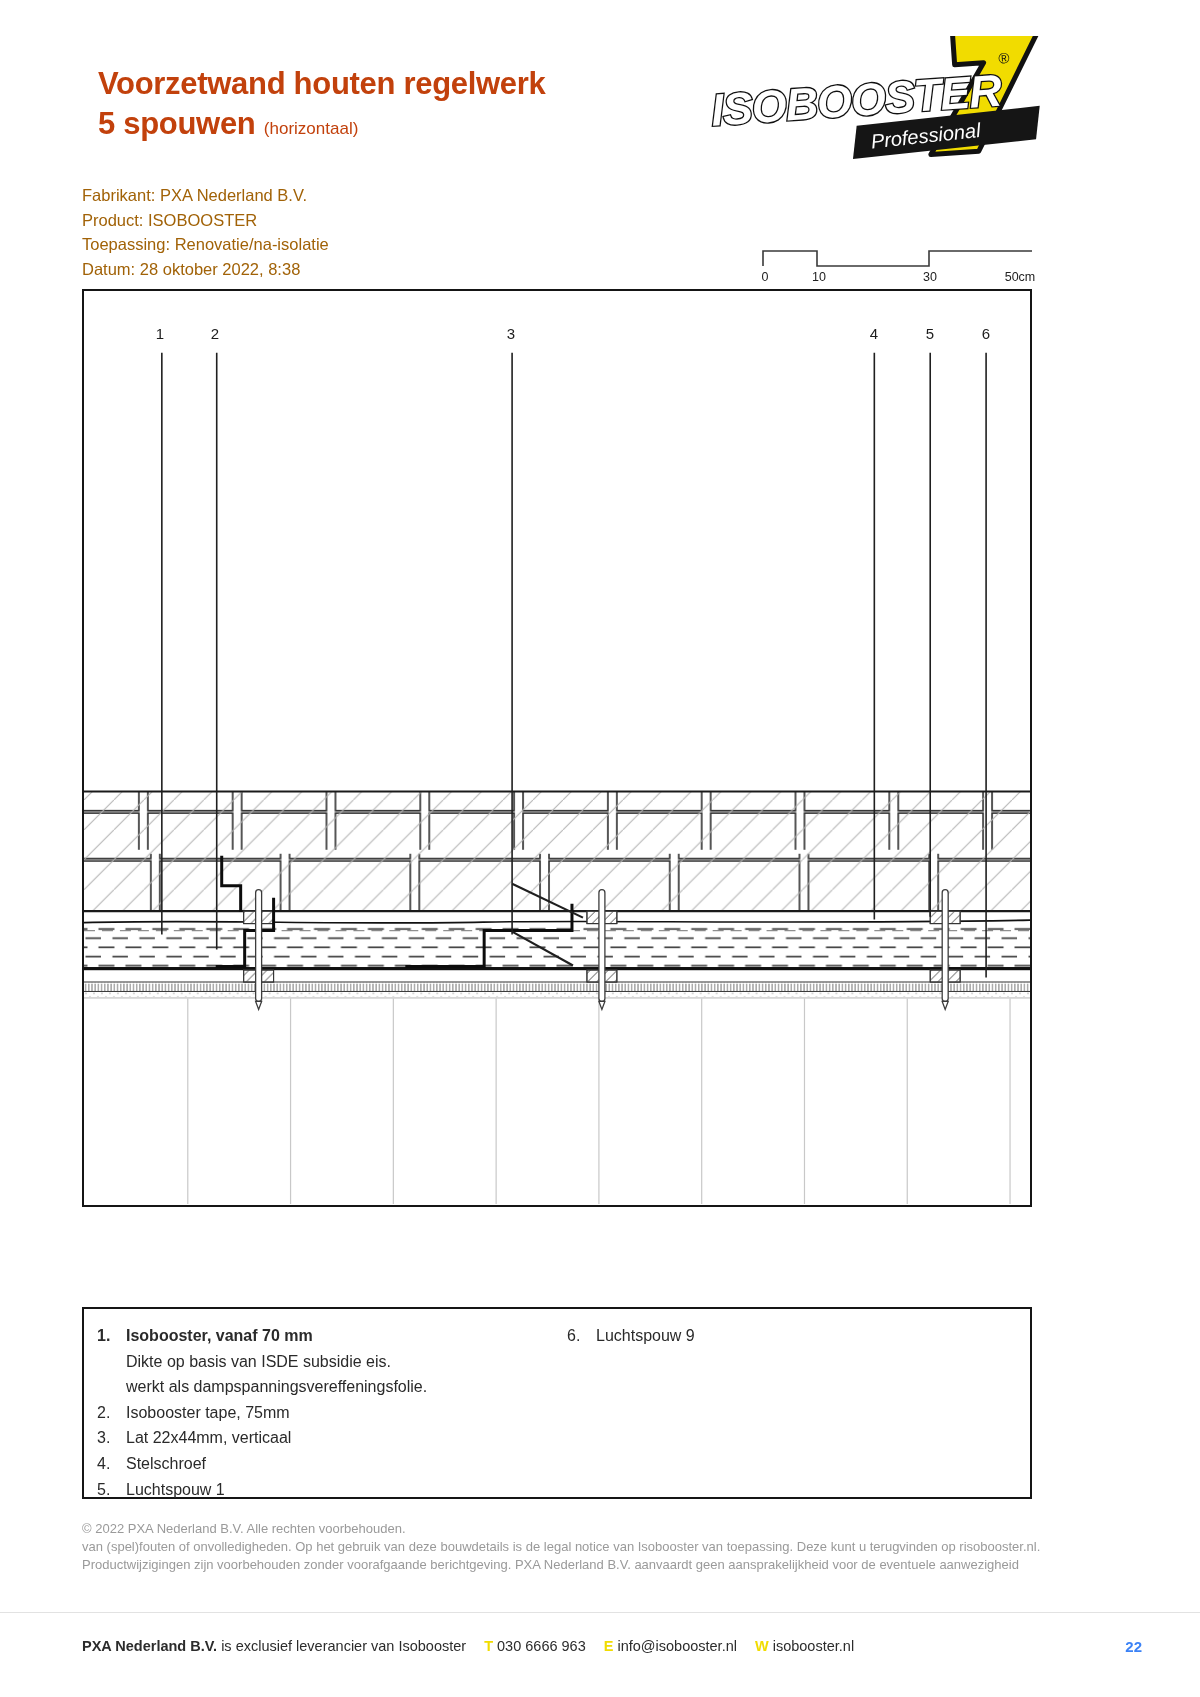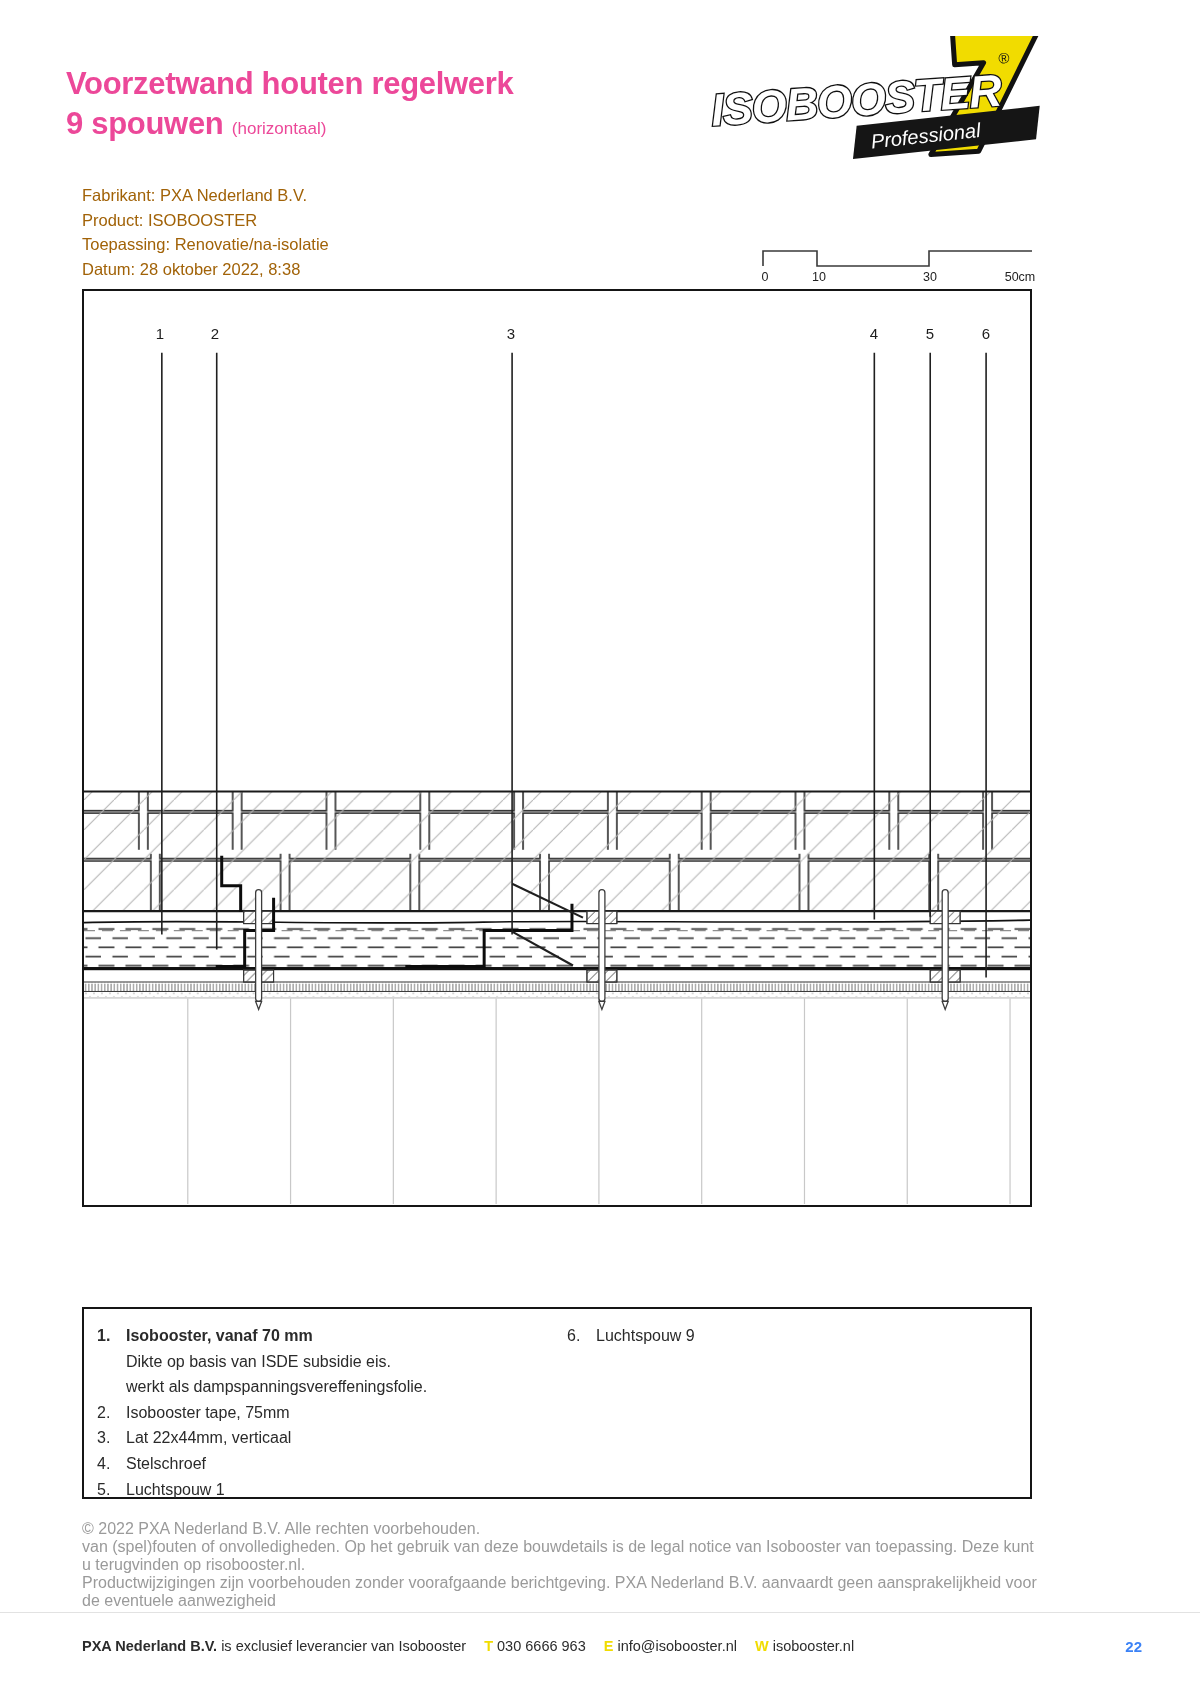--- a/index.html
+++ b/index.html
@@ -1,56 +1,56 @@
 <!DOCTYPE html>
 <html><head>
 <meta charset="utf-8">
 <style>
   html,body{margin:0;padding:0;background:#fff;}
   #page{position:relative;width:1200px;height:1697px;background:#ffffff;overflow:hidden;
         font-family:"Liberation Sans",sans-serif;color:#1d1d1d;}
   
-  .title{position:absolute;left:66px;top:64px;font-size:31px;font-weight:800;
-         letter-spacing:-0.3px;line-height:40px;color:#ec4899;}
+  .title{position:absolute;left:98px;top:64px;font-size:31px;font-weight:800;
+         letter-spacing:-0.3px;line-height:40px;color:#c2410c;}
   .title .suffix{font-size:17px;font-weight:400;letter-spacing:0;}
   .info{position:absolute;left:82px;top:183px;font-size:16.5px;line-height:24.6px;color:#a16207;}
   
   .logo{position:absolute;left:705px;top:36px;width:350px;height:130px;}
   
   .scalebar{position:absolute;left:762px;top:244px;width:272px;height:40px;}
   .scalebar .lbl{position:absolute;top:26px;font-size:12.5px;color:#222;transform:translateX(-50%);}
   
   .frame{position:absolute;left:82px;top:289px;width:946px;height:914px;border:2px solid #151515;background:#fff;}
   .callout{position:absolute;top:325px;transform:translateX(-50%);font-size:15px;color:#1d1d1d;}
   
   .legendbox{position:absolute;left:82px;top:1307px;width:946px;height:188px;border:2px solid #151515;
              font-size:16px;color:#2a2a2a;}
   .legend-col{position:absolute;top:14px;left:0;width:440px;}
   .legend-col.right{left:470px;width:420px;}
   .legend-row{position:relative;padding-left:42px;line-height:25.6px;}
   .legend-num{position:absolute;left:13px;}
   .bold{font-weight:700;}
   
-  .disclaimer{position:absolute;left:82px;top:1520px;width:960px;font-size:16px;
+  .disclaimer{position:absolute;left:82px;top:1520px;width:960px;font-size:13px;
               line-height:18px;color:#9a9a9a;}
   
   .footer-sep{position:absolute;left:0;top:1612px;width:1200px;border-top:1px solid #e2e2e2;}
   .footer{position:absolute;left:82px;top:1638px;font-size:14.5px;color:#2c2c2c;}
   .footer .yl{font-weight:700;margin-left:14px;margin-right:4px;}
   .pagenum{position:absolute;right:58px;top:1638px;font-size:15px;font-weight:700;color:#3b82f6;}
 </style>
 </head>
 <body>
 
 <div id="page">
 
   <div class="title">
     <div>Voorzetwand houten regelwerk</div>
     <div>
-      <span>9 spouwen</span>
+      <span>5 spouwen</span>
       <span class="suffix">(horizontaal)</span>
     </div>
   </div>
 
   <div class="logo">
     <svg width="350" height="130" viewBox="0 0 350 130">
       <g transform="rotate(-4 175 65)">
         <path d="M252,2 L340,2 L270,122 L222,122 L281,34 L252,34 Z" fill="#f1dc00" stroke="#111" stroke-width="5" stroke-linejoin="round"></path>
         <text x="6" y="78" font-size="45" font-style="italic" font-weight="900" fill="#ffffff" stroke="#111" stroke-width="2.6" paint-order="stroke" letter-spacing="-1">ISOBOOSTER</text>
         <text x="296" y="36" font-size="15" fill="#111">®</text>

